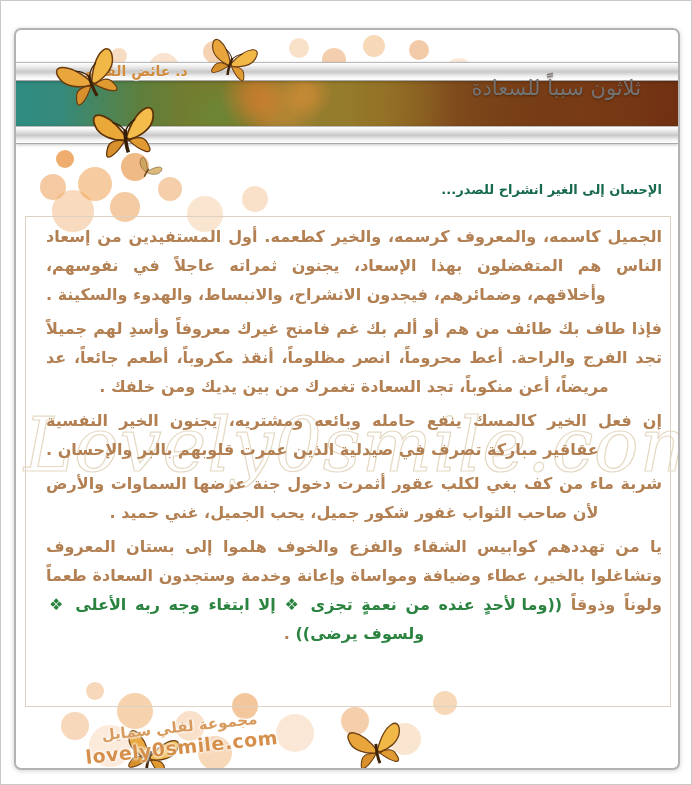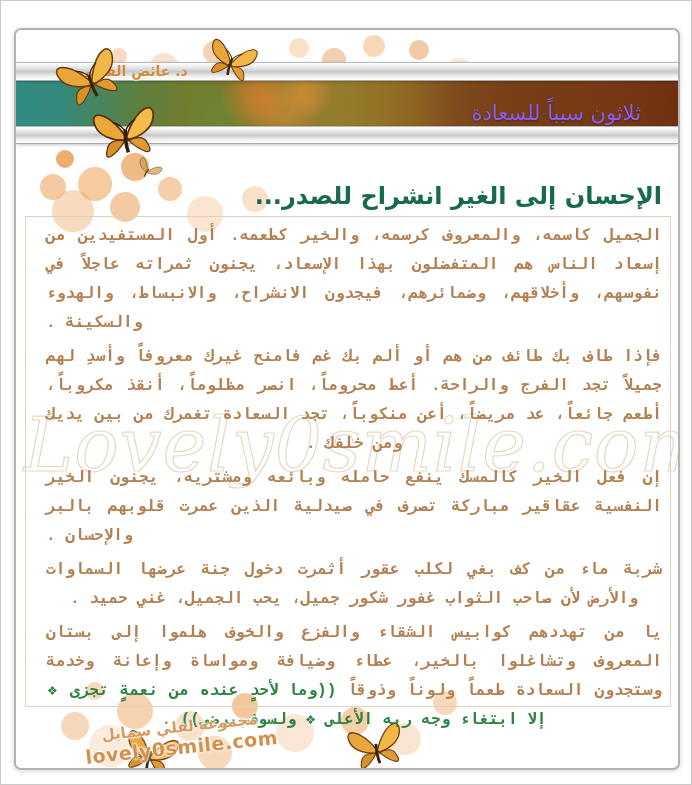--- a/index.html
+++ b/index.html
@@ -45,35 +45,35 @@
     background:radial-gradient(circle at 36% 35%,rgba(225,125,45,.55) 2%,rgba(225,125,45,0) 8%),
       radial-gradient(circle at 31% 72%,rgba(95,145,60,.5) 2%,rgba(95,145,60,0) 9%),
       radial-gradient(circle at 44% 28%,rgba(235,145,55,.45) 2%,rgba(235,145,55,0) 7%),
       radial-gradient(circle at 40% 60%,rgba(230,150,60,.4) 3%,rgba(230,150,60,0) 10%),
       radial-gradient(circle at 55% 50%,rgba(150,115,35,.45) 6%,rgba(150,115,35,0) 20%),
       radial-gradient(circle at 75% 55%,rgba(110,55,18,.4) 8%,rgba(110,55,18,0) 26%),
       radial-gradient(circle at 90% 40%,rgba(130,70,25,.35) 6%,rgba(130,70,25,0) 22%);}
   .author{position:absolute;left:62px;top:32px;height:19px;line-height:18px;z-index:5;
     font-size:14px;font-weight:bold;color:#d08a3c;direction:rtl;
     text-shadow:0 1px 1px rgba(255,255,255,.8);}
-  .series{position:absolute;right:37px;top:61px;height:51px;line-height:44px;z-index:5;
-    font-size:21px;color:#8b5cf6;direction:rtl;font-family:"DejaVu Serif",serif;
+  .series{position:absolute;right:37px;top:36px;height:51px;line-height:44px;z-index:5;
+    font-size:21px;color:#737373;direction:rtl;font-family:"DejaVu Serif",serif;
     text-shadow:0 1px 2px rgba(60,25,5,.6);}
 
   
   .bfly{position:absolute;z-index:6;}
 
   
   .page-title{position:absolute;right:16px;top:152px;z-index:7;direction:rtl;
-    font-size:24px;font-weight:bold;color:#186a4e;}
+    font-size:13px;font-weight:bold;color:#186a4e;}
   .frame{position:absolute;left:9px;top:186px;width:644px;height:489px;
     border:1px solid #ddd2c2;z-index:2;}
   .body{position:absolute;left:18px;top:192px;width:628px;z-index:7;direction:rtl;
     text-align:justify;font-size:16px;font-weight:bold;line-height:29px;color:#b28052;}
-  .body p{margin:0 0 5px 12px;font-family:Liberation Mono, monospace;}
+  .body p{margin:0 0 5px 12px;}
   .last-left{text-align-last:left;}
   .last-center{text-align-last:center;}
   .seg-green{color:#7e9b3a;}
   .seg-dgreen{color:#45641d;}
   .seg-quran{color:#2b8340;}
 
   .watermark{position:absolute;left:8px;top:372px;z-index:1;white-space:nowrap;
     font-family:"DejaVu Serif",serif;font-style:italic;font-size:74px;letter-spacing:1px;
     color:transparent;-webkit-text-stroke:1.2px rgba(208,184,146,.55);}
 

